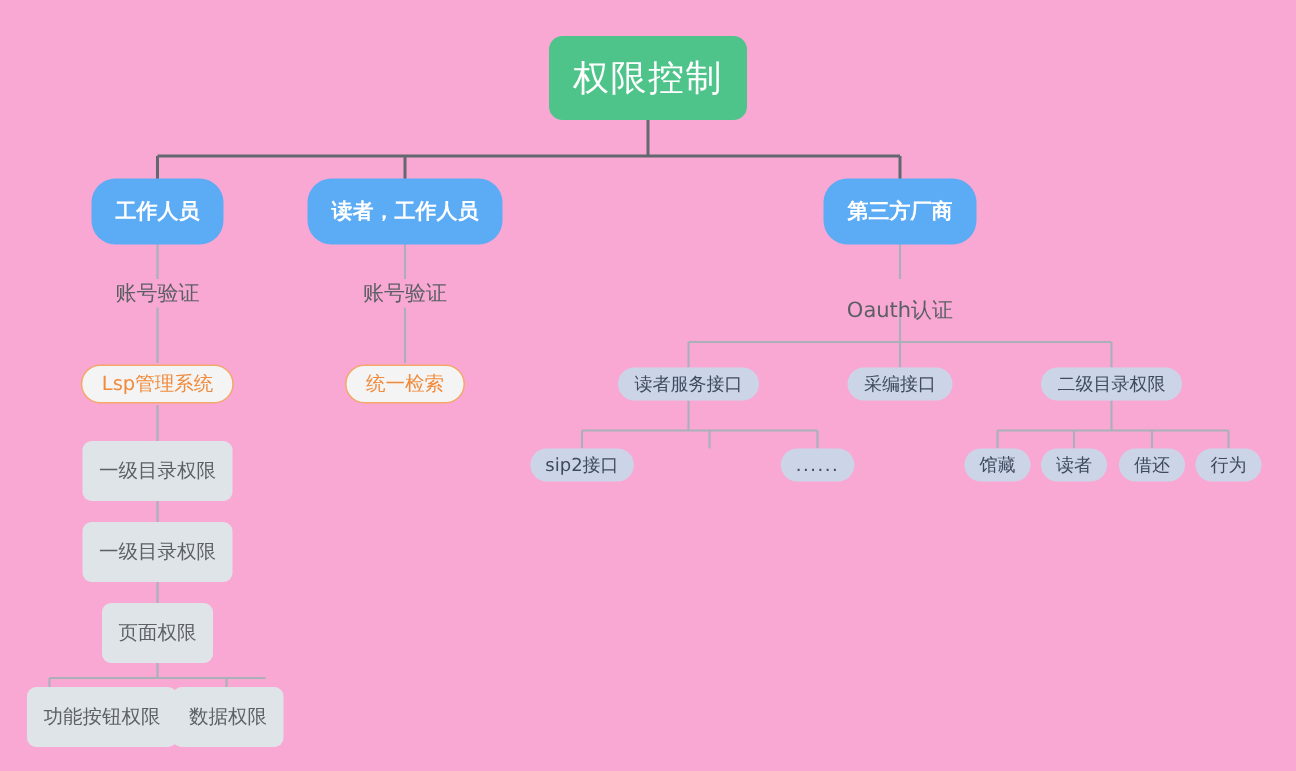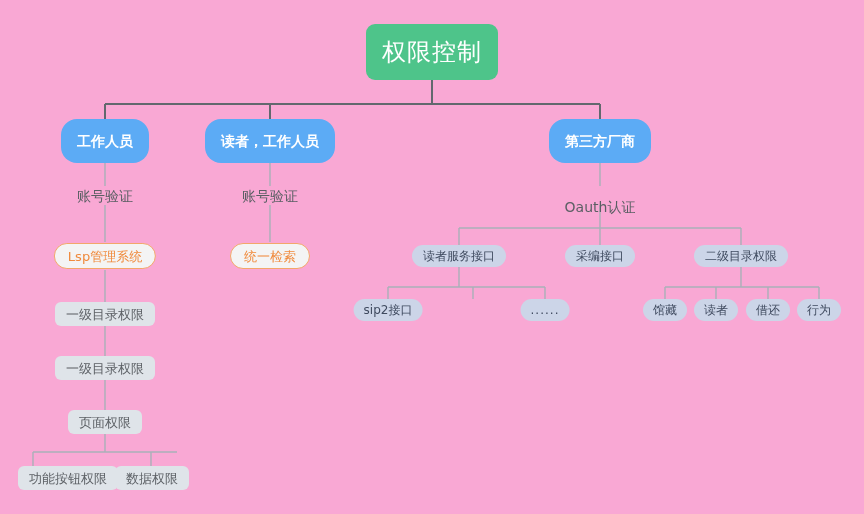--- a/index.html
+++ b/index.html
@@ -74,21 +74,21 @@
     padding: 0 13px;
     height: 26px;
   }
   
   .n-grey {
     background: #dfe4e9;
     color: #5d6166;
     border-radius: 6px;
     font-size: 13px;
     padding: 0 11px;
-    height: 24px;
+    height: 40px;
   }
   
   .n-lav {
     background: #ccd5e8;
     color: #3f4a5f;
     border-radius: 11px;
     font-size: 12px;
     padding: 0 11px;
     height: 22px;
   }

